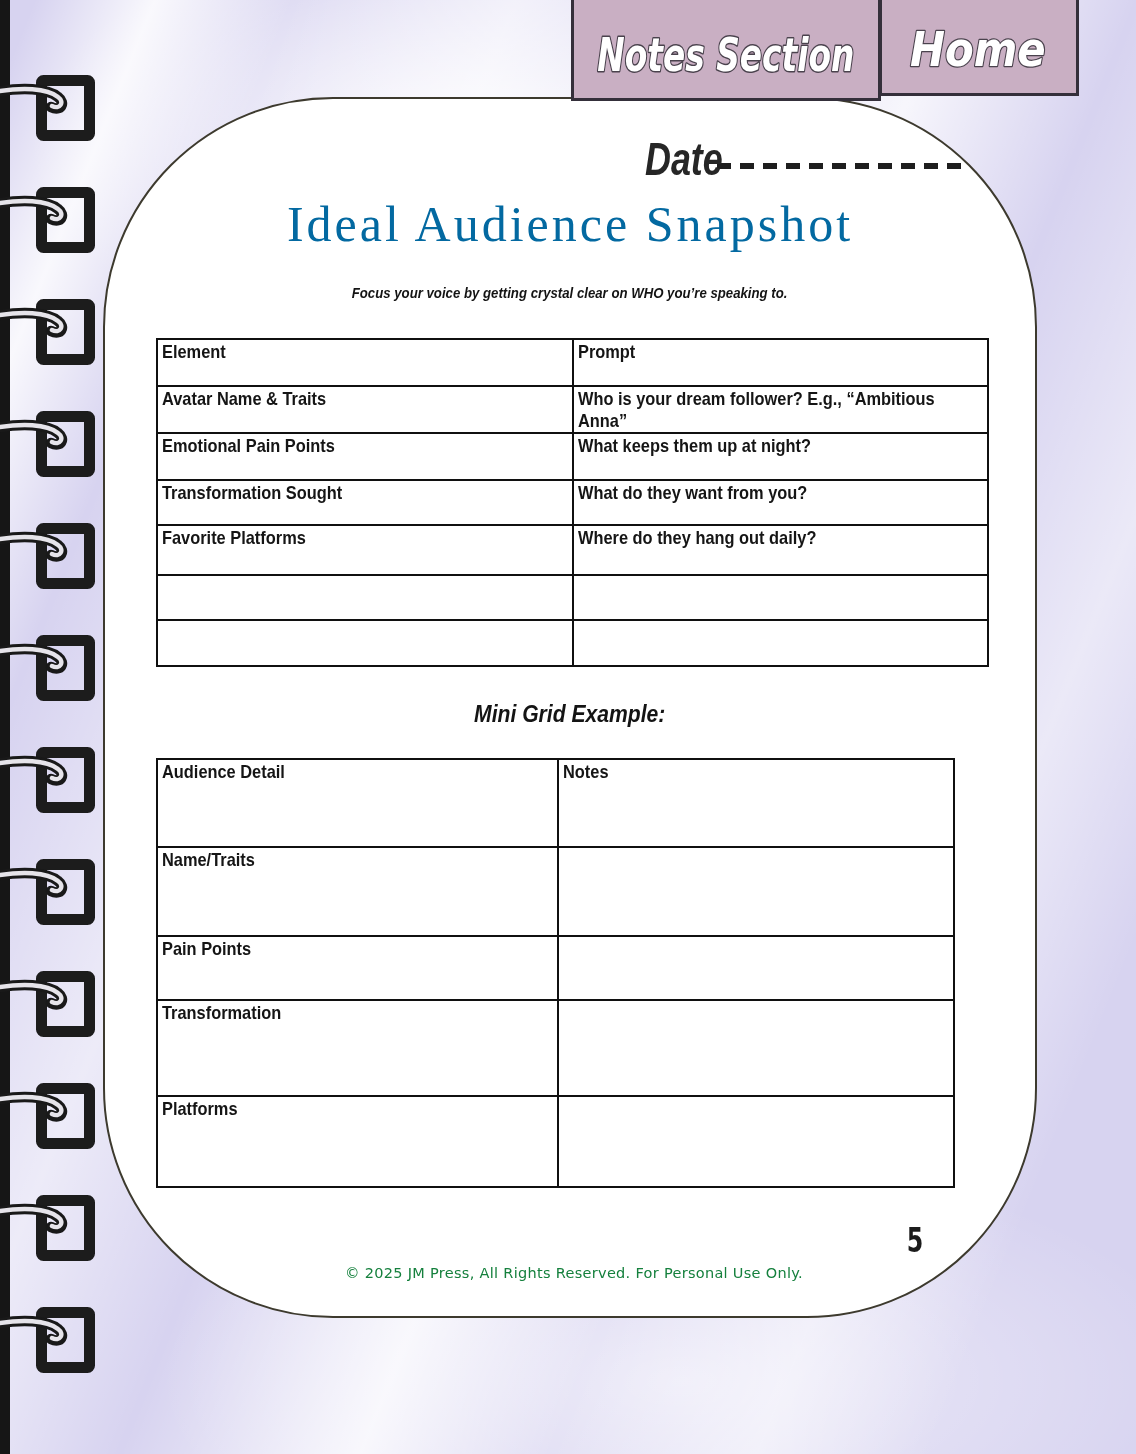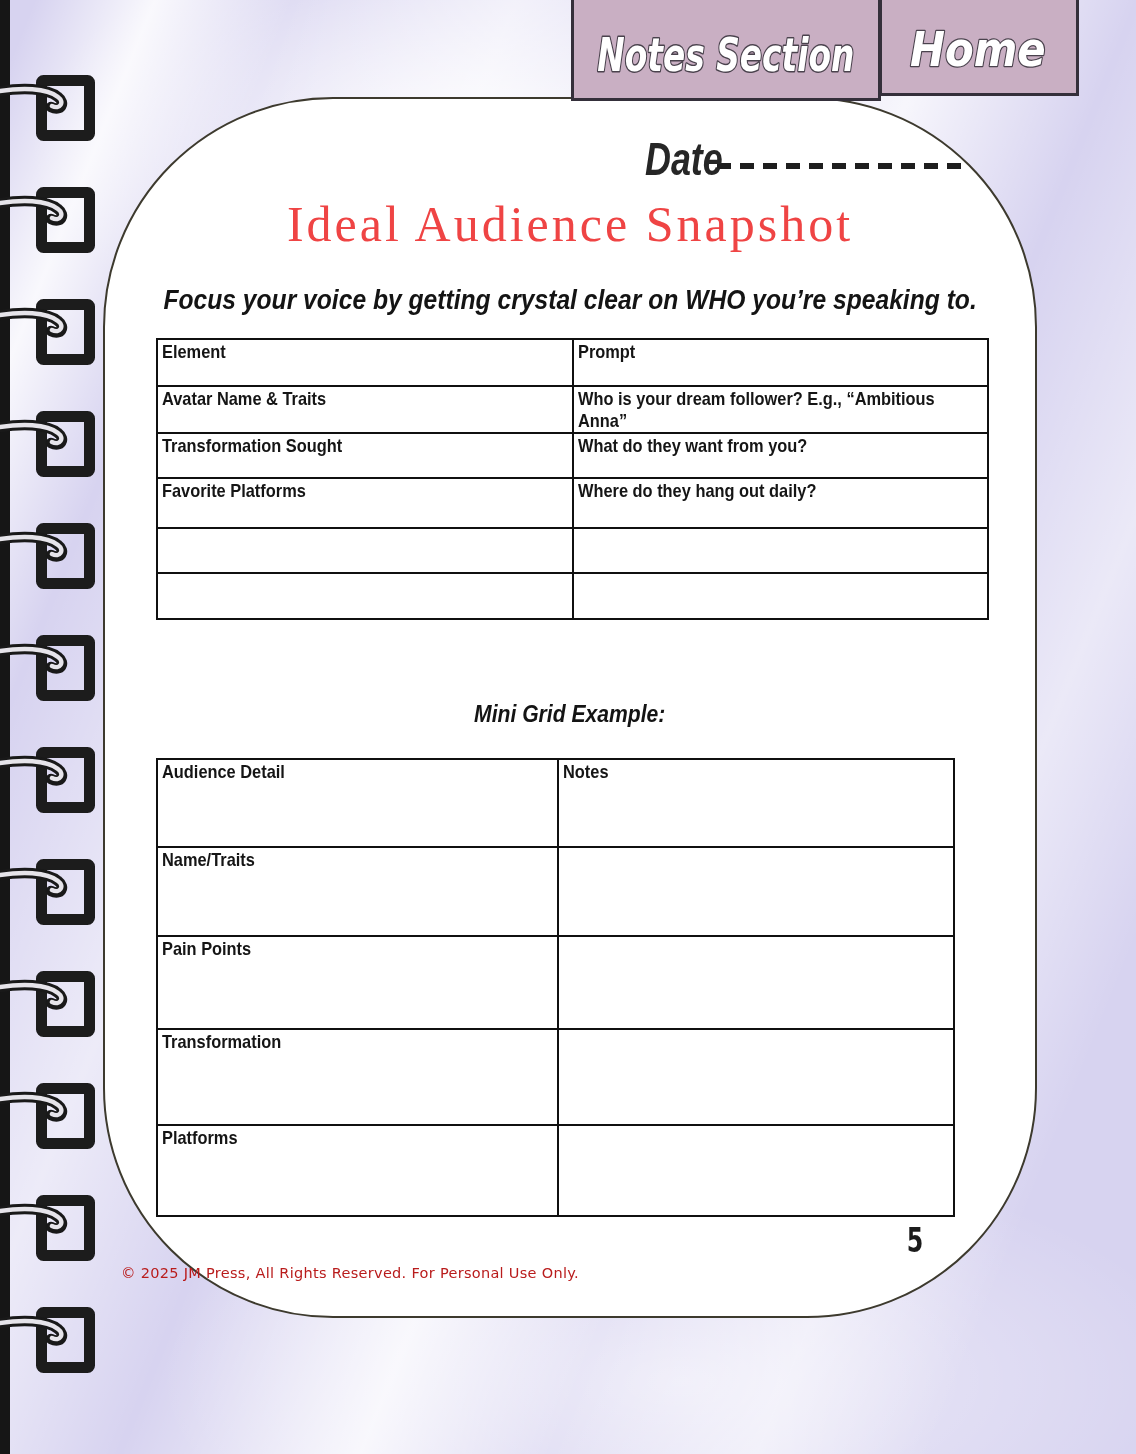--- a/index.html
+++ b/index.html
@@ -53,55 +53,55 @@
   }
   .date-line {
     display:inline-block; width:245px; height:6px; margin-left:-28px; vertical-align:6px;
     background:repeating-linear-gradient(90deg,#1e1e1e 0 14px, transparent 14px 23px);
   }
 
   
   .title {
     position:absolute; left:0; top:96px; width:100%; text-align:center;
     font-family:"Liberation Serif", serif; font-weight:normal;
-    font-size:50px; letter-spacing:3px; color:#ef4444;
+    font-size:50px; letter-spacing:3px; color:#0369a1;
   }
   .subtitle, .mini-heading { position:absolute; left:0; width:100%; text-align:center; color:#141414; }
-  .subtitle { top:185px; font-size:28px; }
+  .subtitle { top:185px; font-size:15px; }
   .mini-heading { top:601px; font-size:24px; }
   .cnd-c {
     display:inline-block; font-weight:bold; font-style:italic;
     transform:scaleX(.88); transform-origin:50% 50%; white-space:nowrap;
   }
 
   
   table { position:absolute; border-collapse:collapse; table-layout:fixed; background:#fff; }
   td { border:2px solid #101010; vertical-align:top; padding:1px 2px 0 4px; }
   .cell-txt {
     display:block; width:116%; transform:scaleX(.862); transform-origin:0 0;
     font-size:19px; font-weight:bold; line-height:1.15; color:#151515;
   }
   .t1 { left:51px; top:239px; width:833px;border-radius:26px; }
   .t1 col:first-child { width:416px; }
   .t1 .r0{height:47px} .t1 .r1{height:46px} .t1 .r2{height:47px} .t1 .r3{height:45px}
   .t1 .r4{height:50px} .t1 .r5{height:45px} .t1 .r6{height:46px}
   .t2 { left:51px; top:659px; width:799px; }
   .t2 col:first-child { width:401px; }
-  .t2 .r0{height:88px} .t2 .r1{height:89px} .t2 .r2{height:93px}
+  .t2 .r0{height:88px} .t2 .r1{height:89px} .t2 .r2{height:64px}
   .t2 .r3{height:96px} .t2 .r4{height:91px}
 
   
   .page-number {
     position:absolute; left:770px; top:1122px; width:80px; text-align:center;
     font-family:"DejaVu Sans", sans-serif; font-weight:bold; font-size:33px; color:#1c1c1c;
     transform:scaleX(.72);
   }
   .footer {
-    position:absolute; left:16px; top:1166px; width:100%; text-align:left;
-    font-family:"DejaVu Sans", sans-serif; font-size:14.5px; letter-spacing:.3px; color:#b91c1c;
+    position:absolute; left:4px; top:1166px; width:100%; text-align:center;
+    font-family:"DejaVu Sans", sans-serif; font-size:14.5px; letter-spacing:.3px; color:#15803d;
   }
 </style>
 </head>
 <body>
 
 <div class="screen">
 
   <svg class="binding" width="104" height="1454" viewBox="0 0 104 1454">
     <defs>
       <g id="ring">
@@ -152,20 +152,28 @@
             </td>
       </tr>
       <tr class="r1">
         <td>
               <span class="cell-txt">Avatar Name &amp; Traits</span>
             </td>
         <td>
               <span class="cell-txt">Who is your dream follower? E.g., “Ambitious Anna”</span>
             </td>
       </tr>
+      <tr class="r2">
+        <td>
+              <span class="cell-txt">Emotional Pain Points</span>
+            </td>
+        <td>
+              <span class="cell-txt">What keeps them up at night?</span>
+            </td>
+      </tr>
       <tr class="r3">
         <td>
               <span class="cell-txt">Transformation Sought</span>
             </td>
         <td>
               <span class="cell-txt">What do they want from you?</span>
             </td>
       </tr>
       <tr class="r4">
         <td>

